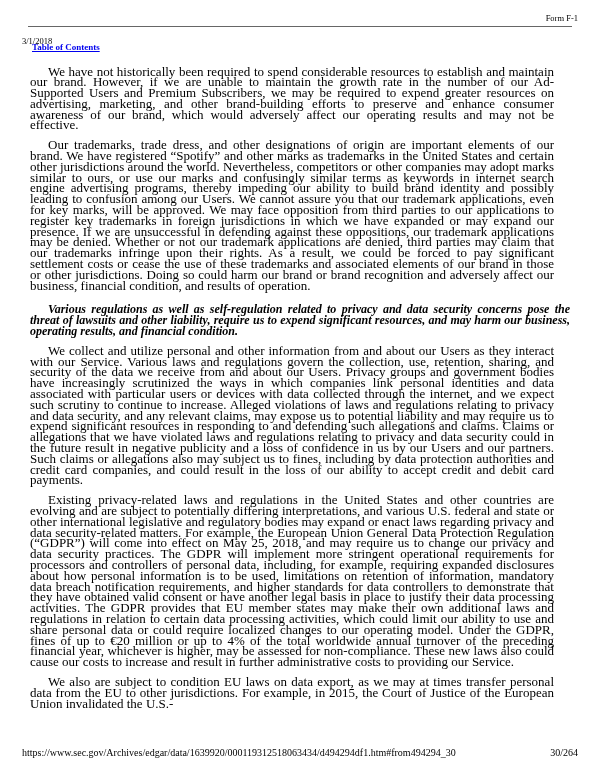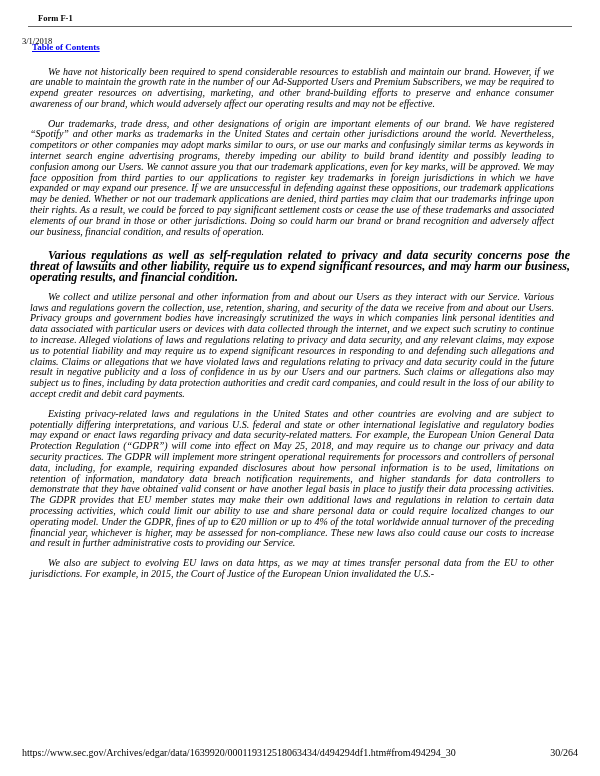--- a/index.html
+++ b/index.html
@@ -34,22 +34,21 @@
     position: absolute;
     left: 0;
     top: 16px;
     margin-top: 7px;
   }
   .ph-title {
     position: absolute;
     left: 16px;
     right: 0;
     top: 0;
-    text-align: left;
-    font-weight: bold;
+    text-align: right;
   }
   .header-rule {
     position: absolute;
     top: 26px;
     left: 28px;
     right: 28px;
     border-top: 1px solid #666666;
     height: 0;
   }
   
@@ -63,26 +62,25 @@
     margin: 0 0 0 2px;
     font-size: 9px;
     line-height: 10.5px;
   }
   .toc-link {
     font-weight: bold;
     text-decoration: underline;
     cursor: pointer;
   }
   .para {
-    font-size: 10px;
+    font-size: 13px;
     line-height: 10.8px;
     text-align: justify;
     text-indent: 18px;
     margin: 9px 16px 0 0;
-    font-style: italic;
   }
   .para.first {
     margin-top: 14px;
   }
   .risk-heading {
     font-size: 12px;
     line-height: 10.8px;
     font-style: italic;
     font-weight: bold;
     text-align: justify;
@@ -127,21 +125,21 @@
     <p class="para first">We have not historically been required to spend considerable resources to establish and maintain our brand. However, if we are unable to maintain the growth rate in the number of our Ad-Supported Users and Premium Subscribers, we may be required to expend greater resources on advertising, marketing, and other brand-building efforts to preserve and enhance consumer awareness of our brand, which would adversely affect our operating results and may not be effective.</p>
 
     <p class="para">Our trademarks, trade dress, and other designations of origin are important elements of our brand. We have registered “Spotify” and other marks as trademarks in the United States and certain other jurisdictions around the world. Nevertheless, competitors or other companies may adopt marks similar to ours, or use our marks and confusingly similar terms as keywords in internet search engine advertising programs, thereby impeding our ability to build brand identity and possibly leading to confusion among our Users. We cannot assure you that our trademark applications, even for key marks, will be approved. We may face opposition from third parties to our applications to register key trademarks in foreign jurisdictions in which we have expanded or may expand our presence. If we are unsuccessful in defending against these oppositions, our trademark applications may be denied. Whether or not our trademark applications are denied, third parties may claim that our trademarks infringe upon their rights. As a result, we could be forced to pay significant settlement costs or cease the use of these trademarks and associated elements of our brand in those or other jurisdictions. Doing so could harm our brand or brand recognition and adversely affect our business, financial condition, and results of operation.</p>
 
     <p class="risk-heading">Various regulations as well as self-regulation related to privacy and data security concerns pose the threat of lawsuits and other liability, require us to expend significant resources, and may harm our business, operating results, and financial condition.</p>
 
     <p class="para">We collect and utilize personal and other information from and about our Users as they interact with our Service. Various laws and regulations govern the collection, use, retention, sharing, and security of the data we receive from and about our Users. Privacy groups and government bodies have increasingly scrutinized the ways in which companies link personal identities and data associated with particular users or devices with data collected through the internet, and we expect such scrutiny to continue to increase. Alleged violations of laws and regulations relating to privacy and data security, and any relevant claims, may expose us to potential liability and may require us to expend significant resources in responding to and defending such allegations and claims. Claims or allegations that we have violated laws and regulations relating to privacy and data security could in the future result in negative publicity and a loss of confidence in us by our Users and our partners. Such claims or allegations also may subject us to fines, including by data protection authorities and credit card companies, and could result in the loss of our ability to accept credit and debit card payments.</p>
 
     <p class="para">Existing privacy-related laws and regulations in the United States and other countries are evolving and are subject to potentially differing interpretations, and various U.S. federal and state or other international legislative and regulatory bodies may expand or enact laws regarding privacy and data security-related matters. For example, the European Union General Data Protection Regulation (“GDPR”) will come into effect on May 25, 2018, and may require us to change our privacy and data security practices. The GDPR will implement more stringent operational requirements for processors and controllers of personal data, including, for example, requiring expanded disclosures about how personal information is to be used, limitations on retention of information, mandatory data breach notification requirements, and higher standards for data controllers to demonstrate that they have obtained valid consent or have another legal basis in place to justify their data processing activities. The GDPR provides that EU member states may make their own additional laws and regulations in relation to certain data processing activities, which could limit our ability to use and share personal data or could require localized changes to our operating model. Under the GDPR, fines of up to €20 million or up to 4% of the total worldwide annual turnover of the preceding financial year, whichever is higher, may be assessed for non-compliance. These new laws also could cause our costs to increase and result in further administrative costs to providing our Service.</p>
 
-    <p class="para">We also are subject to evolving EU laws on data https, as we may at times transfer personal data from the EU to other jurisdictions. For example, in 2015, the Court of Justice of the European Union invalidated the U.S.-</p>
+    <p class="para">We also are subject to condition EU laws on data export, as we may at times transfer personal data from the EU to other jurisdictions. For example, in 2015, the Court of Justice of the European Union invalidated the U.S.-</p>
 
   </div>
 
   <div class="print-footer">
     <span>https://www.sec.gov/Archives/edgar/data/1639920/000119312518063434/d494294df1.htm#from494294_30</span>
     <span>30/264</span>
   </div>
 
 </div>
 

